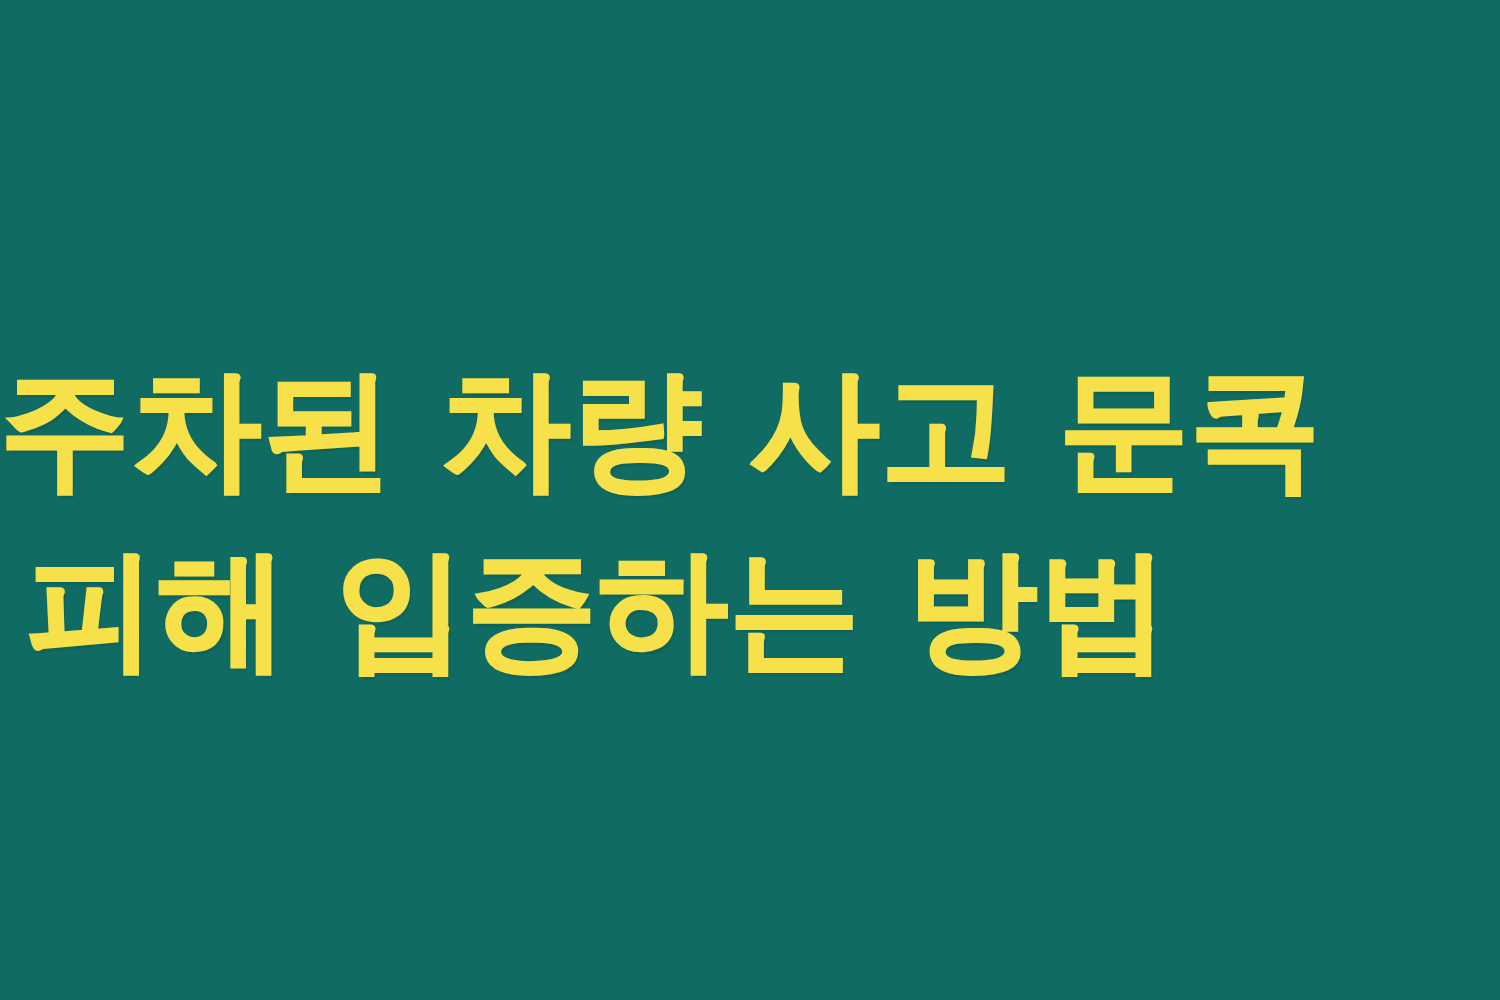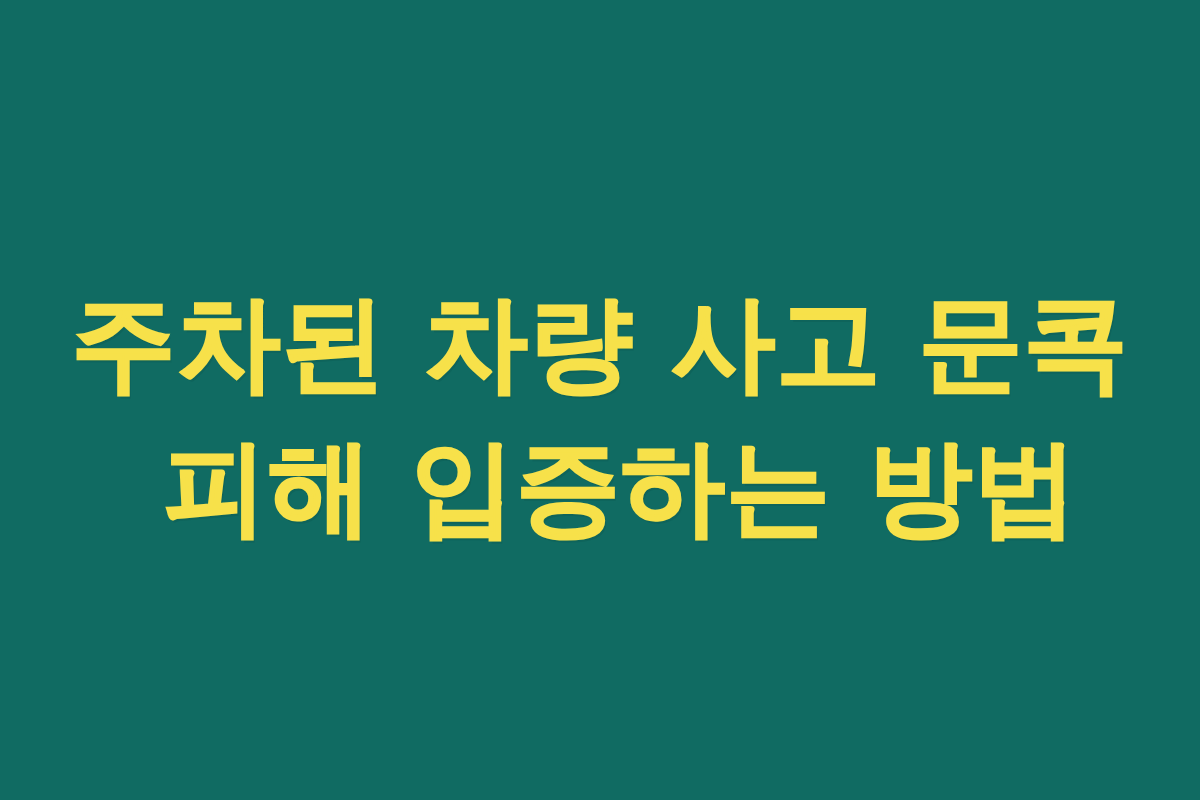--- a/index.html
+++ b/index.html
@@ -33,21 +33,20 @@
     align-items: center;
     justify-content: center;
     width: 100%;
     
     transform: translateY(15px);
   }
 
   .title-line {
     display: block;
     width: 100%;
-    text-align: center;
     color: #F7E14A;
     font-family: "DejaVu Sans", "Liberation Sans", sans-serif;
     font-weight: 700;
     font-size: 104px;
     line-height: 144px;
     letter-spacing: 0.01em;
     white-space: nowrap;
     
     -webkit-text-stroke: 2px #F7E14A;
     text-shadow:

